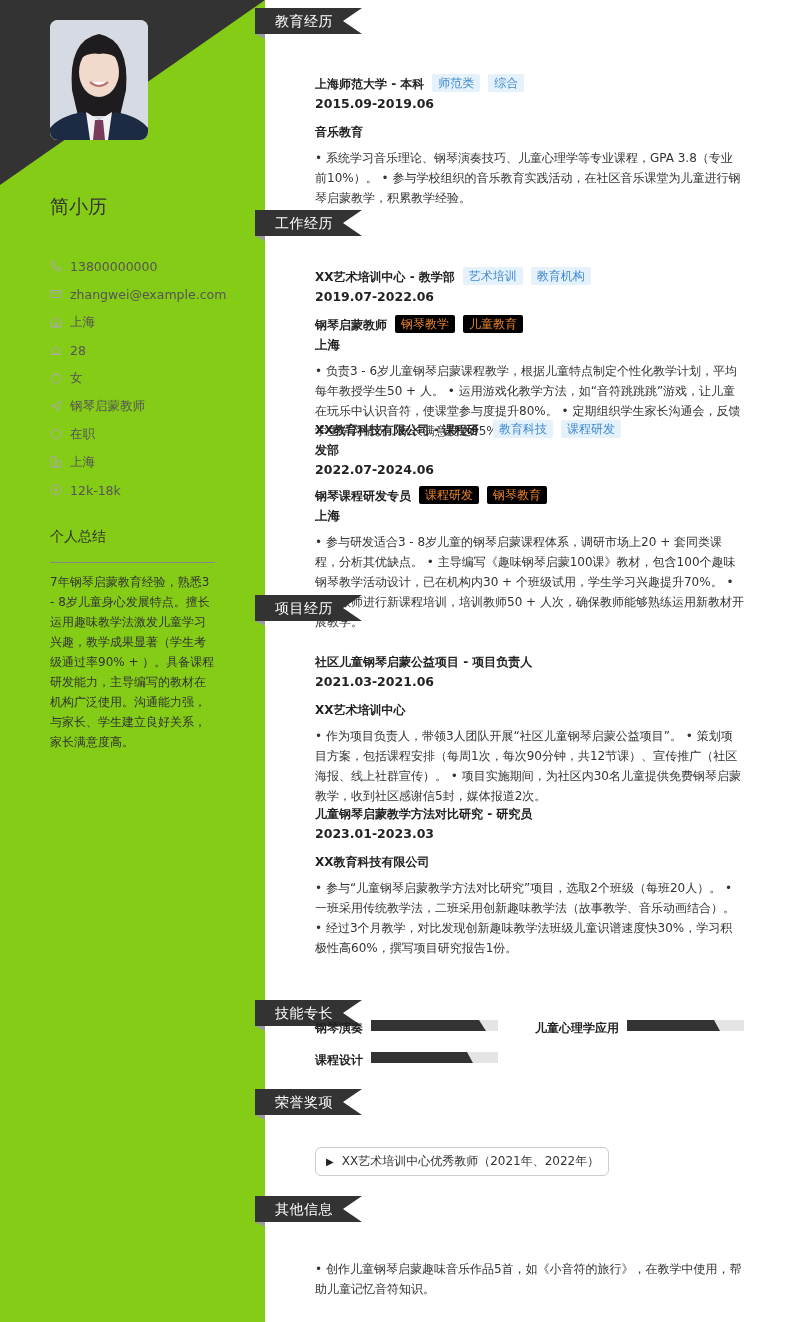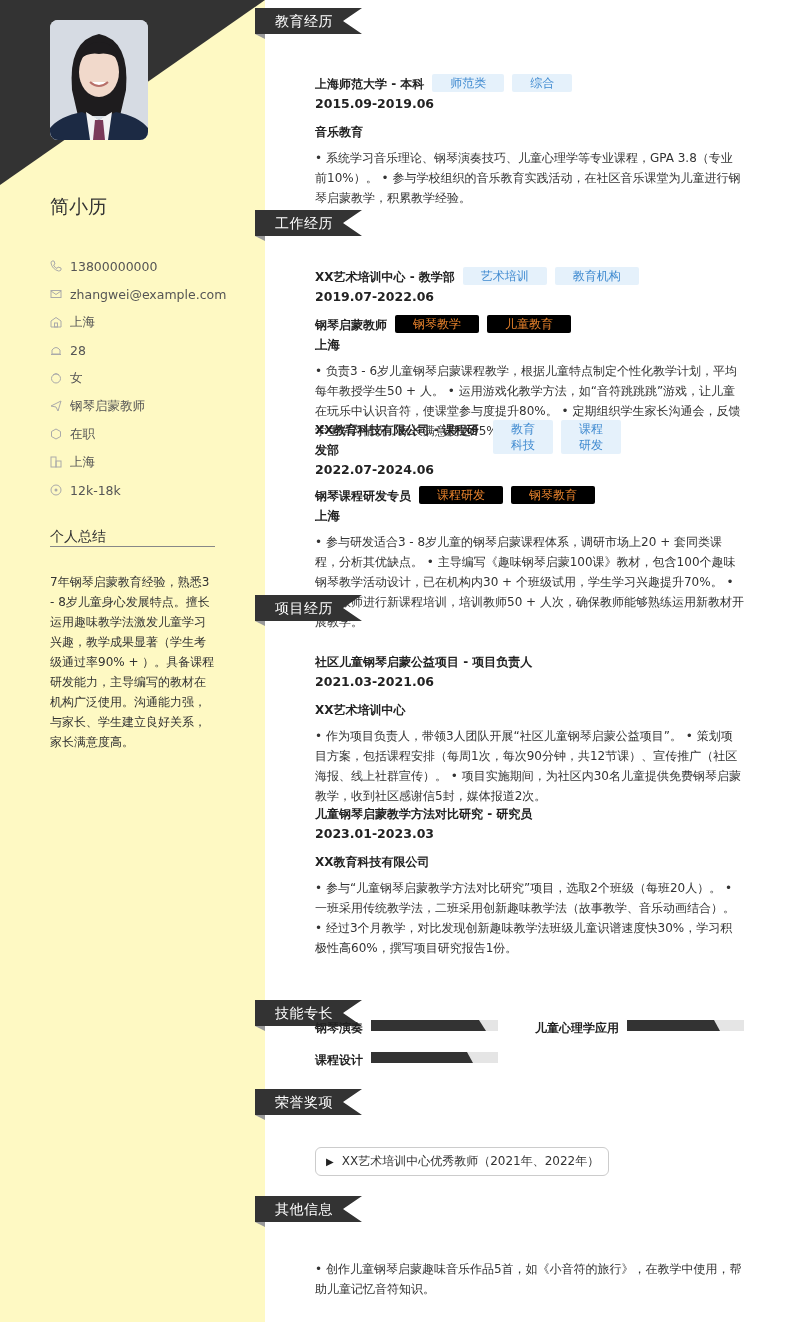--- a/index.html
+++ b/index.html
@@ -5,21 +5,21 @@
   * { box-sizing: border-box; margin: 0; padding: 0; }
   html, body { width: 794px; height: 1322px; overflow: hidden; }
   body {
     font-family: "DejaVu Sans", "Liberation Sans", sans-serif;
     background: #ffffff;
     color: #333;
     position: relative;
   }
   .sidebar {
     position: absolute; left: 0; top: 0; width: 265px; height: 1322px;
-    background: #fef9c3;
+    background: #84cc16;
     overflow: hidden;
   }
   .sidebar-corner {
     position: absolute; left: 0; top: 0; width: 265px; height: 185px;
     background: #333333;
     clip-path: polygon(0 0, 265px 0, 0 185px);
   }
   .avatar {
     position: absolute; left: 50px; top: 20px; width: 98px; height: 120px;
     border-radius: 8px; overflow: hidden;
@@ -35,21 +35,21 @@
     display: flex; align-items: center; height: 28px;
     font-size: 12.5px; color: #555;
   }
   .info-item .ic {
     width: 12px; height: 12px; margin-right: 8px; color: #aaa;
     display: inline-flex; align-items: center; justify-content: center;
   }
   .info-item .ic svg { width: 12px; height: 12px; }
   .summary-title {
     position: absolute; left: 50px; top: 528px; width: 165px;
-    font-size: 14px; color: #333; padding-bottom: 0;
+    font-size: 14px; color: #333; padding-bottom: 16px;
     border-bottom: 1px solid #888;
   }
   .summary-text {
     position: absolute; left: 50px; top: 572px; width: 165px;
     font-size: 12px; line-height: 20px; color: #333;
   }
 
   .main { position: absolute; left: 265px; top: 0; width: 529px; height: 1322px; }
   .sec-title {
     position: absolute; left: -10px; height: 28px; width: 107px;
@@ -67,21 +67,21 @@
   .sec-title .label {
     position: absolute; left: 20px; top: 0; line-height: 26px;
     color: #fff; font-size: 14px; letter-spacing: 0.5px;
   }
   .entry { position: absolute; left: 50px; width: 429px; }
   .row { display: flex; align-items: flex-start; justify-content: space-between; flex-direction: column; }
   .row-left { display: flex; align-items: flex-start; flex-wrap: nowrap; }
   .title-b { font-weight: bold; font-size: 12px; color: #222; line-height: 20px; }
   .date { font-weight: bold; font-size: 12.5px; color: #222; line-height: 20px; white-space: nowrap; }
   .tag {
-    display: inline-block; font-size: 12px; line-height: 16px; padding: 1px 18px;
+    display: inline-block; font-size: 12px; line-height: 16px; padding: 1px 6px;
     margin-left: 8px; border-radius: 2px;
   }
   .tag.blue { background: #e5f1fb; color: #3f8ad0; }
   .tag.orange { background: #000000; color: #e9832c; }
   .desc { font-size: 12px; line-height: 20px; color: #333; margin-top: 6px; }
 
   .skill { position: absolute; display: flex; align-items: flex-start; font-size: 12px; color: #222; font-weight: bold; }
   .skill .bar { height: 11px; background: #e5e5e5; position: relative; margin-left: 8px; }
   .skill .fill {
     position: absolute; left: 0; top: 0; height: 11px; background: #333;

